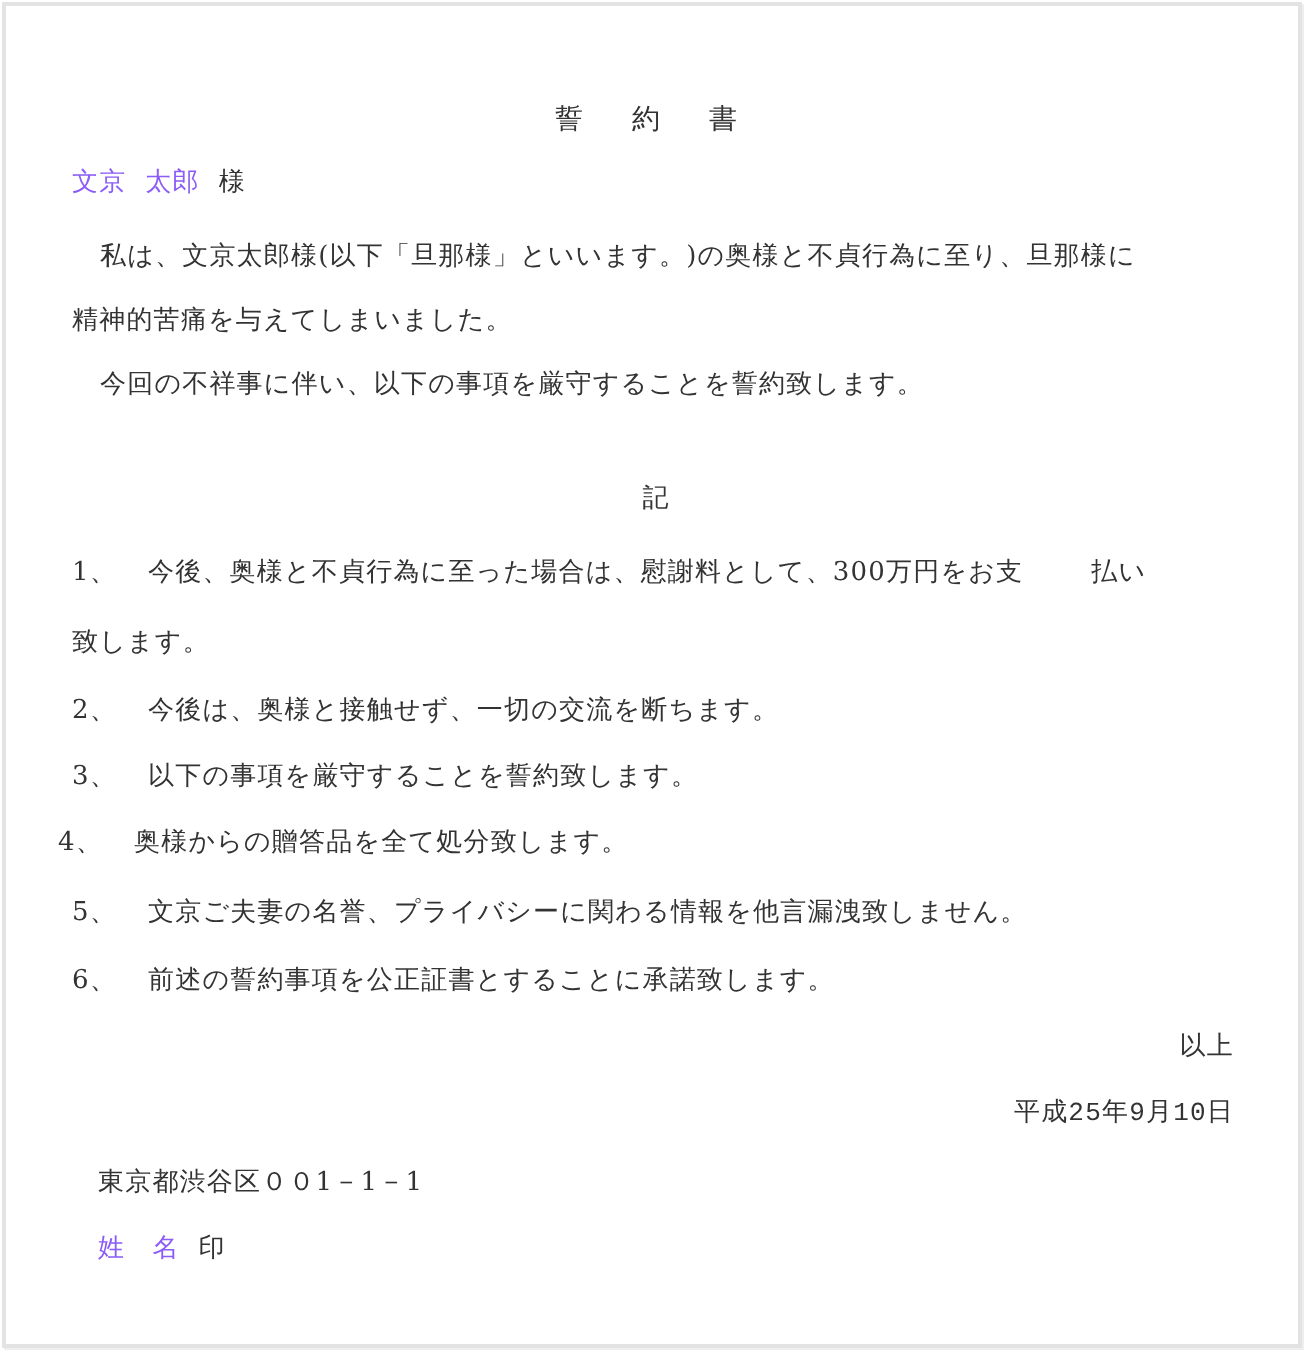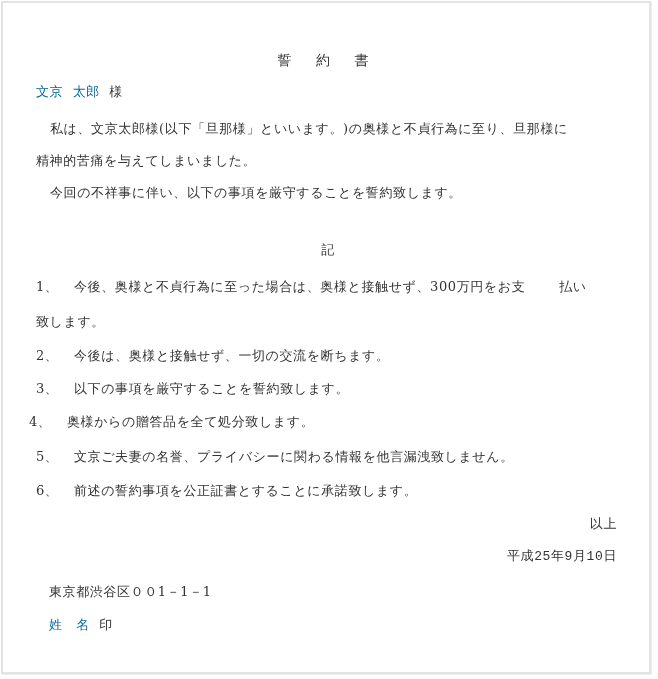--- a/index.html
+++ b/index.html
@@ -37,21 +37,21 @@
       position: absolute;
       left: 0;
       width: 650px;
       top: 48px;
       text-align: center;
       font-size: 14px;
       letter-spacing: 10px;
       line-height: 18px;
       color: #333;
     }
-    .red { color: #0369a1; }
+    .red { color: #8b5cf6; }
     .center {
       left: 0;
       width: 650px;
       text-align: center;
     }
     .right {
       right: 32px;
     }
     .num {
       display: inline-block;
@@ -70,21 +70,21 @@
     <span class="red">文京</span>&nbsp;&nbsp;<span class="red">太郎</span>&nbsp;&nbsp;<span>様</span>
   </div>
 
   <div class="line" style="left:47px; top:117px;">私は、文京太郎様(以下「旦那様」といいます。)の奥様と不貞行為に至り、旦那様に</div>
   <div class="line" style="left:33px; top:149px;">精神的苦痛を与えてしまいました。</div>
   <div class="line" style="left:47px; top:181px;">今回の不祥事に伴い、以下の事項を厳守することを誓約致します。</div>
 
   <div class="line center" style="top:238px;">記</div>
 
   <div class="line" style="left:33px; top:275px;">
-    <span class="num">1、</span><span>今後、奥様と不貞行為に至った場合は、奥様と接触せず、300万円をお支</span><span class="gap"></span><span>払い</span>
+    <span class="num">1、</span><span>今後、奥様と不貞行為に至った場合は、慰謝料として、300万円をお支</span><span class="gap"></span><span>払い</span>
   </div>
   <div class="line" style="left:33px; top:310px;">致します。</div>
 
   <div class="line" style="left:33px; top:344px;">
     <span class="num">2、</span><span>今後は、奥様と接触せず、一切の交流を断ちます。</span>
   </div>
 
   <div class="line" style="left:33px; top:377px;">
     <span class="num">3、</span><span>以下の事項を厳守することを誓約致します。</span>
   </div>

